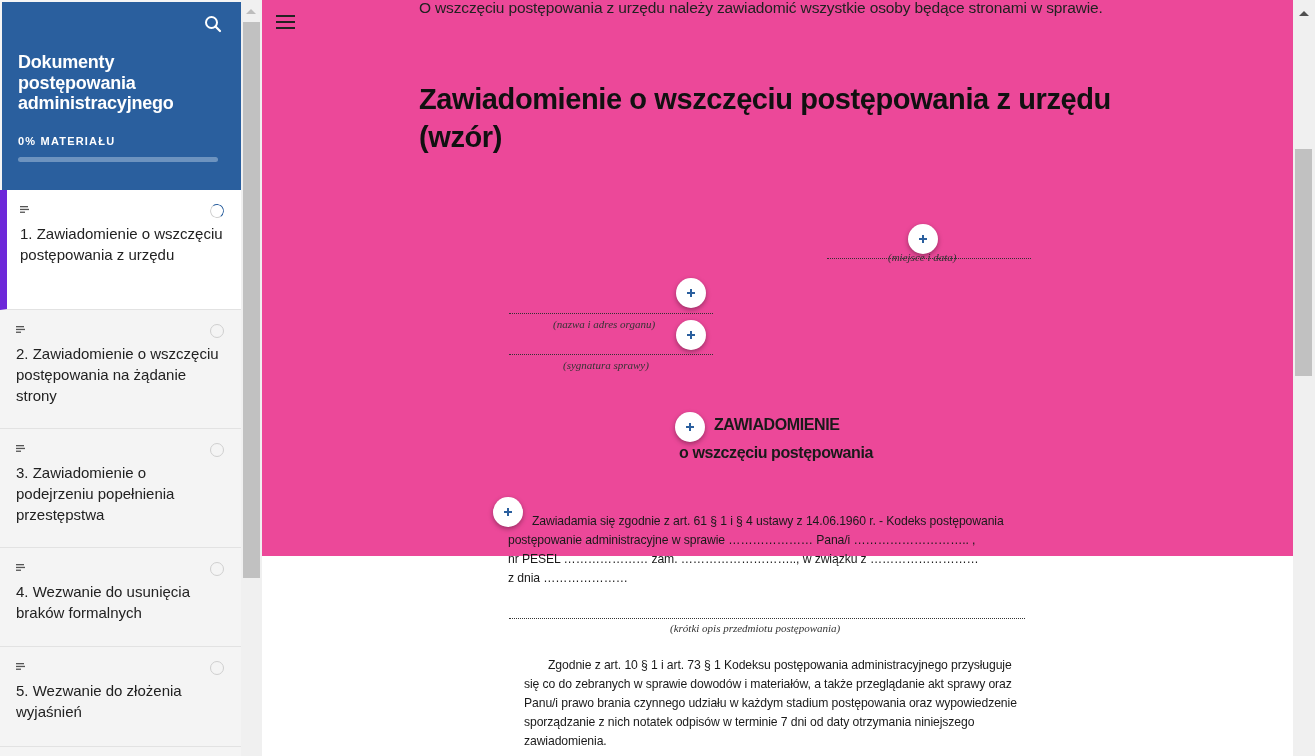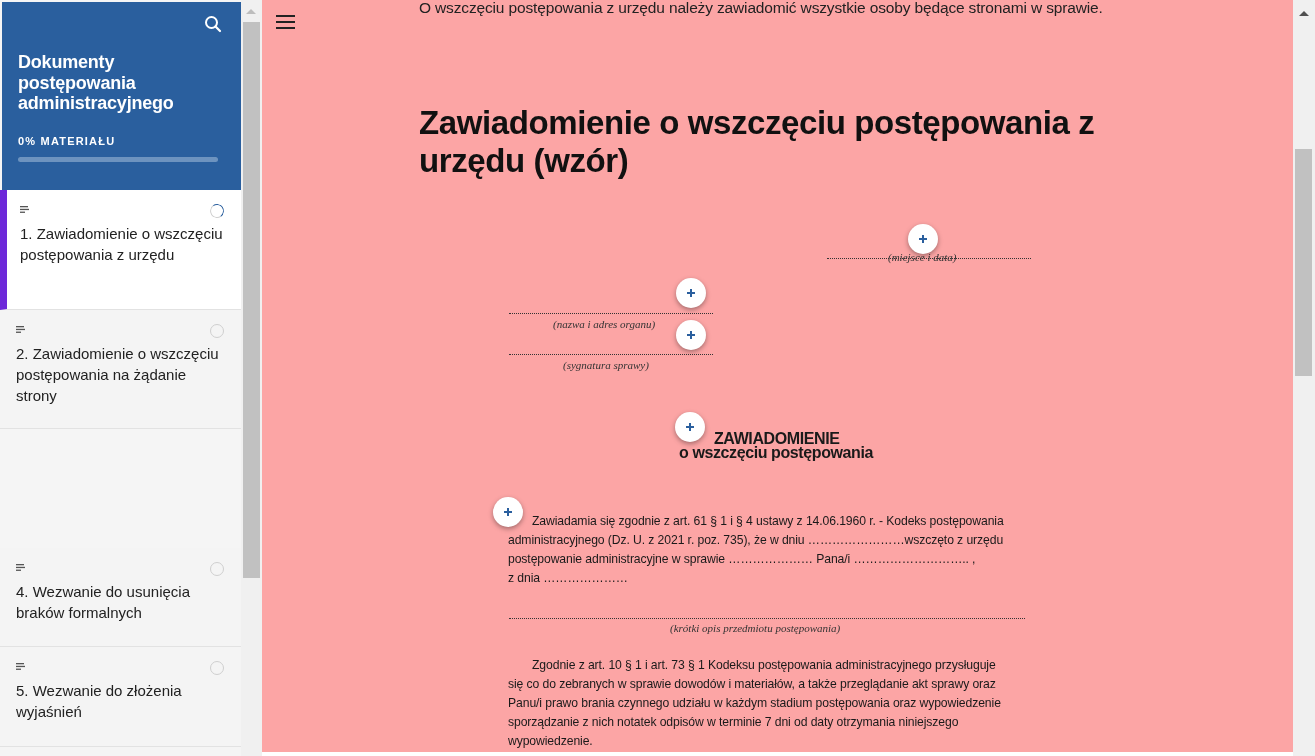--- a/index.html
+++ b/index.html
@@ -23,31 +23,31 @@
   .lesson .status { position: absolute; right: 17px; top: 14px; width: 14px; height: 14px; border-radius: 50%; border: 1.5px solid #cfcfcf; }
   .lesson .status.in-progress { border-color: #cfcfcf; border-right-color: #2a5f9e; border-top-color: #2a5f9e; transform: rotate(10deg); }
   .lesson .label { position: absolute; left: 16px; top: 33px; width: 210px; font-size: 15px; line-height: 21px; color: #222; }
   .lesson.active .label { left: 13px; }
 
   .sb-scroll { position: absolute; left: 241px; top: 0; width: 21px; height: 756px; background: #f0f0f0; }
   .sb-scroll-up { position: absolute; left: 5px; top: 9px; width: 0; height: 0; border-left: 5px solid transparent; border-right: 5px solid transparent; border-bottom: 5px solid #bdbdbd; }
   .sb-scroll-thumb { position: absolute; left: 2px; top: 22px; width: 17px; height: 556px; background: #c1c1c1; }
 
   
-  .main { position: absolute; left: 262px; top: 0; width: 1031px; height: 752px; background: #fca5a5; }
+  .main { position: absolute; left: 262px; top: 0; width: 1031px; height: 556px; background: #ec4899; }
   .hamburger { position: absolute; left: 14px; top: 15px; width: 19px; height: 15px; cursor: pointer; }
   .hamburger span { display: block; height: 2px; background: #222; margin-bottom: 4px; }
   .intro { position: absolute; left: 157px; top: -1px; font-size: 15.5px; color: #222; white-space: nowrap; letter-spacing: -0.15px; }
-  .lesson-title { position: absolute; left: 157px; top: 104px; width: 720px; font-size: 33px; font-weight: bold; line-height: 38px; color: #111; letter-spacing: -0.4px; }
+  .lesson-title { position: absolute; left: 157px; top: 80px; width: 720px; font-size: 29px; font-weight: bold; line-height: 38px; color: #111; letter-spacing: -0.4px; }
 
   
   .doc { position: absolute; left: 0; top: 0; width: 1031px; height: 756px; font-family: "Liberation Sans", sans-serif; color: #1a1a1a; }
   .dots { position: absolute; border-bottom: 1.5px dotted #333; height: 0; }
   .cap { position: absolute; font-family: "Liberation Serif", serif; font-style: italic; font-size: 11px; color: #333; white-space: nowrap; }
-  .doc-heading { position: absolute; left: 416px; top: 430px; font-size: 16px; font-weight: bold; letter-spacing: -0.4px; }
+  .doc-heading { position: absolute; left: 416px; top: 416px; font-size: 16px; font-weight: bold; letter-spacing: -0.4px; }
   .doc-subheading { position: absolute; left: 416px; top: 444px; font-size: 16px; font-weight: bold; letter-spacing: -0.4px; }
   .para { position: absolute; left: 246px; width: 526px; font-size: 12.2px; line-height: 19px; color: #1a1a1a; text-align: justify; letter-spacing: -0.1px; }
   .para .ln { display: block; white-space: nowrap; overflow: hidden; }
   .para .indent { padding-left: 24px; }
 
   .hotspot { position: absolute; width: 30px; height: 30px; border-radius: 50%; background: #fff; box-shadow: 0 2px 5px rgba(0,0,0,0.35); cursor: pointer; }
   .hotspot::before { content: ""; position: absolute; left: 11px; top: 14px; width: 8px; height: 2px; background: #2a5f9e; }
   .hotspot::after { content: ""; position: absolute; left: 14px; top: 11px; width: 2px; height: 8px; background: #2a5f9e; }
 
   .main-scroll { position: absolute; left: 1293px; top: 0; width: 22px; height: 756px; background: #f0f0f0; }
@@ -84,20 +84,29 @@
     <div class="lesson" style="top:310px;height:119px;">
       <svg class="type-icon" viewBox="0 0 9 7">
           <rect x="0" y="0" width="8" height="1.3" fill="#555"></rect>
           <rect x="0" y="2.8" width="9" height="1.3" fill="#555"></rect>
           <rect x="0" y="5.6" width="5" height="1.3" fill="#555"></rect>
         </svg>
       <div class="status"></div>
       <div class="label">2. Zawiadomienie o wszczęciu postępowania na żądanie strony</div>
     </div>
 
+    <div class="lesson" style="top:429px;height:119px;">
+      <svg class="type-icon" viewBox="0 0 9 7">
+          <rect x="0" y="0" width="8" height="1.3" fill="#555"></rect>
+          <rect x="0" y="2.8" width="9" height="1.3" fill="#555"></rect>
+          <rect x="0" y="5.6" width="5" height="1.3" fill="#555"></rect>
+        </svg>
+      <div class="status"></div>
+      <div class="label">3. Zawiadomienie o podejrzeniu popełnienia przestępstwa</div>
+    </div>
 
     <div class="lesson" style="top:548px;height:99px;">
       <svg class="type-icon" viewBox="0 0 9 7">
           <rect x="0" y="0" width="8" height="1.3" fill="#555"></rect>
           <rect x="0" y="2.8" width="9" height="1.3" fill="#555"></rect>
           <rect x="0" y="5.6" width="5" height="1.3" fill="#555"></rect>
         </svg>
       <div class="status"></div>
       <div class="label">4. Wezwanie do usunięcia braków formalnych</div>
     </div>
@@ -144,35 +153,35 @@
     <div class="dots" style="left:247px;top:354px;width:204px;"></div>
     <div class="cap" style="left:301px;top:359px;">(sygnatura sprawy)</div>
     <div class="hotspot" style="left:414px;top:320px;"></div>
 
     <div class="doc-heading" style="left:452px;">ZAWIADOMIENIE</div>
     <div class="doc-subheading" style="left:417px;">o wszczęciu postępowania</div>
     <div class="hotspot" style="left:413px;top:412px;"></div>
 
     <div class="para" style="top:512px;">
       <span class="ln indent">Zawiadamia się zgodnie z art. 61 § 1  i  § 4 ustawy z 14.06.1960 r.  -  Kodeks  postępowania</span>
-      <span class="ln">administracyjnego (Dz. U. z 2021 r. poz. 735), że w dniu ……………………wszczęto z urzędu</span>
       <span class="ln">postępowanie  administracyjne  w  sprawie ………………… Pana/i ……………………….. ,</span>
+      <span class="ln">nr PESEL ………………… zam. ……………………….., w związku z ………………………</span>
       <span class="ln">z dnia …………………</span>
     </div>
     <div class="hotspot" style="left:231px;top:497px;"></div>
 
     <div class="dots" style="left:247px;top:618px;width:516px;"></div>
     <div class="cap" style="left:408px;top:622px;">(krótki opis przedmiotu postępowania)</div>
 
-    <div class="para" style="top:656px;">
+    <div class="para" style="top:656px;margin-left:16px;">
       <span class="ln indent">Zgodnie z art. 10 § 1 i  art. 73 § 1 Kodeksu  postępowania  administracyjnego  przysługuje</span>
       <span class="ln">się  co  do zebranych w sprawie dowodów i materiałów, a także przeglądanie akt sprawy  oraz</span>
       <span class="ln">Panu/i prawo brania czynnego udziału w każdym stadium postępowania oraz wypowiedzenie</span>
       <span class="ln">sporządzanie  z  nich  notatek  odpisów  w  terminie  7  dni  od  daty  otrzymania  niniejszego</span>
-      <span class="ln">wypowiedzenie.</span>
+      <span class="ln">zawiadomienia.</span>
     </div>
   </section>
 </main>
 
 <div class="main-scroll">
   <div class="main-scroll-up"></div>
   <div class="main-scroll-thumb"></div>
 </div>
 
 </body></html>

